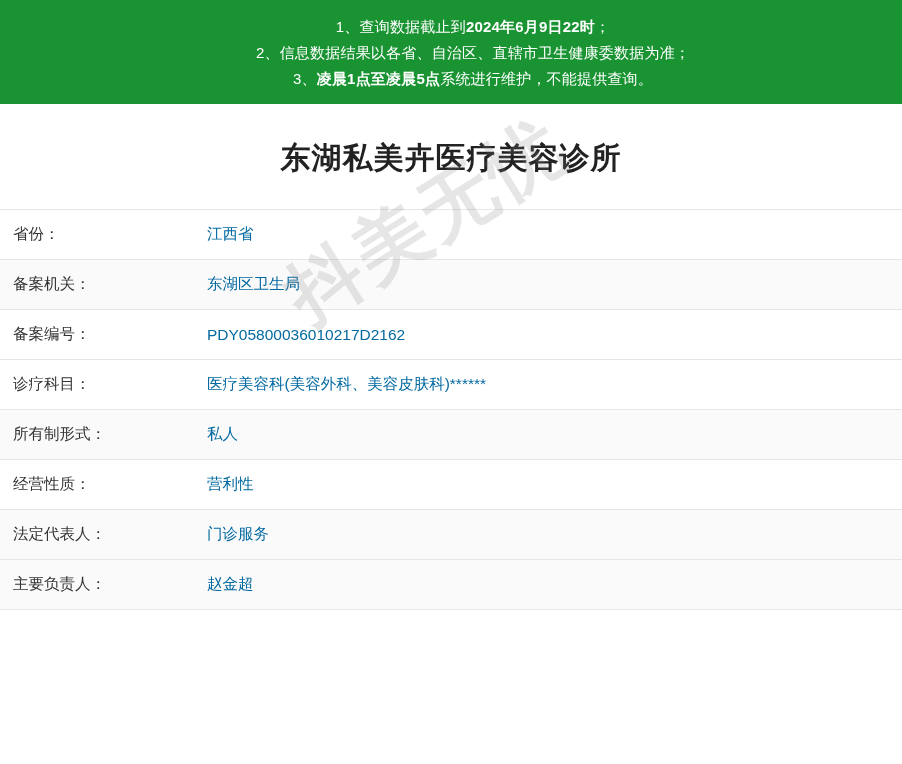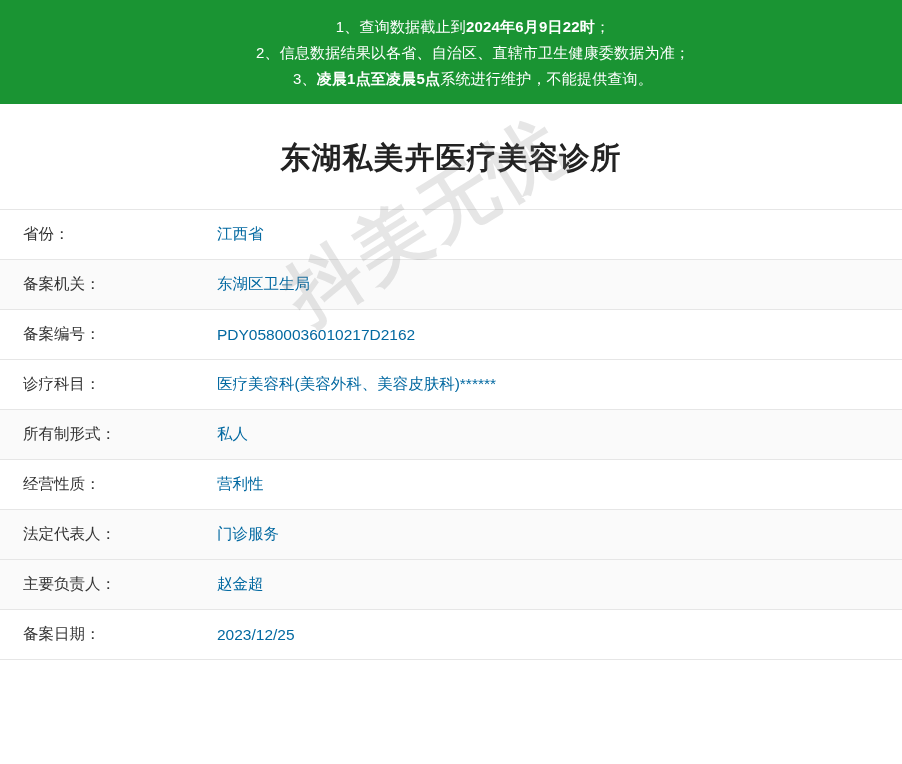--- a/index.html
+++ b/index.html
@@ -61,21 +61,21 @@
   .info-table td {
     padding: 14px 0 14px 0;
     font-size: 15.5px;
     color: #333333;
     vertical-align: middle;
     background: transparent;
     height: 18px;
   }
   .info-table td.label {
     width: 158px;
-    padding-left: 23px;
+    padding-left: 13px;
     color: #333333;
   }
   .info-table td.value {
     padding-left: 36px;
     color: #0369a1;
   }
   .row-alt td {
     background: rgba(248, 248, 248, 0.75);
   }
 
@@ -147,23 +147,19 @@
       <td class="value">营利性</td>
     </tr>
     <tr class="row-alt">
       <td class="label">法定代表人：</td>
       <td class="value">门诊服务</td>
     </tr>
     <tr class="row-alt">
       <td class="label">主要负责人：</td>
       <td class="value">赵金超</td>
     </tr>
-    <tr>
-      <td class="label">备案日期：</td>
-      <td class="value">2023/12/25</td>
-    </tr>
   </tbody>
 </table>
 
 <div class="footer">
   
   
 </div>
 
 </body></html>

